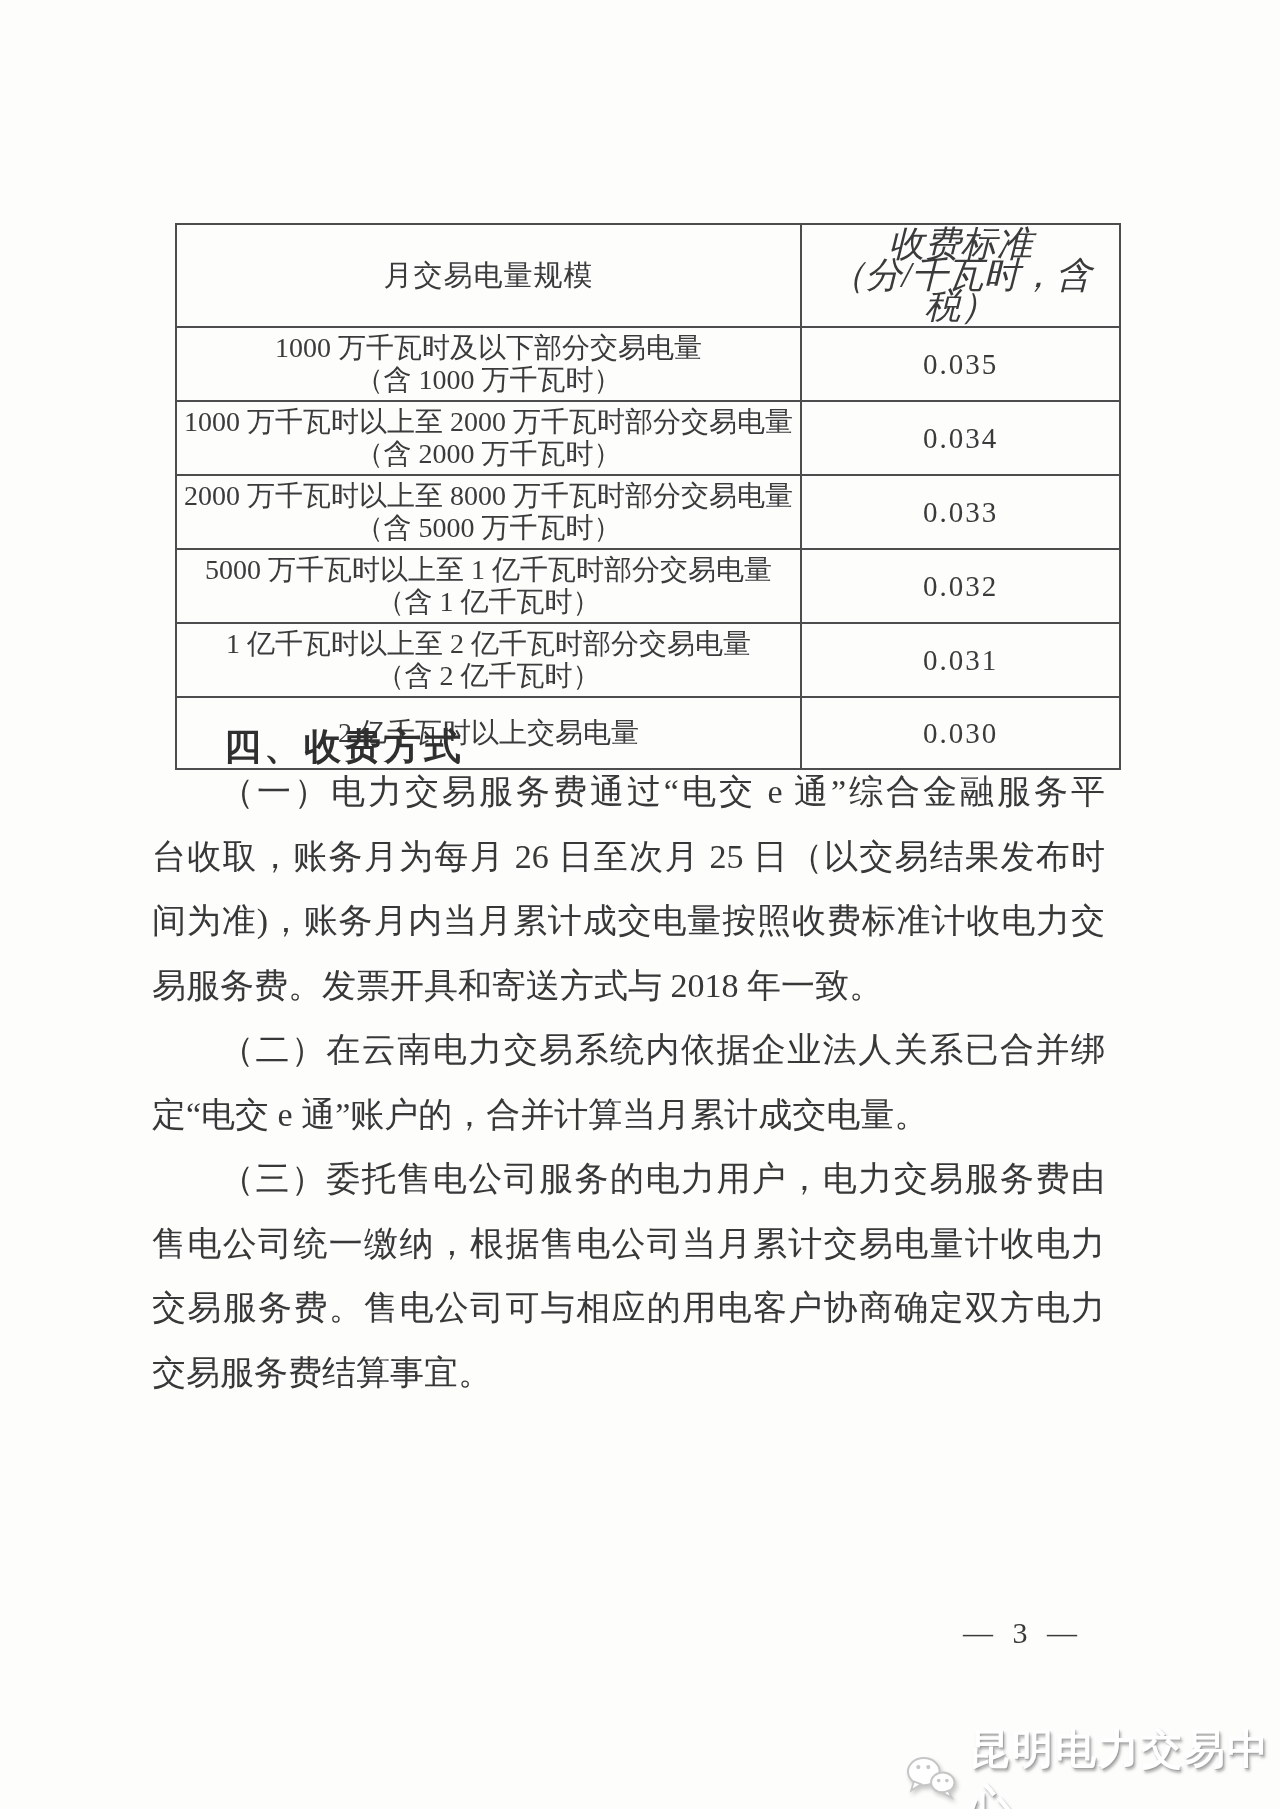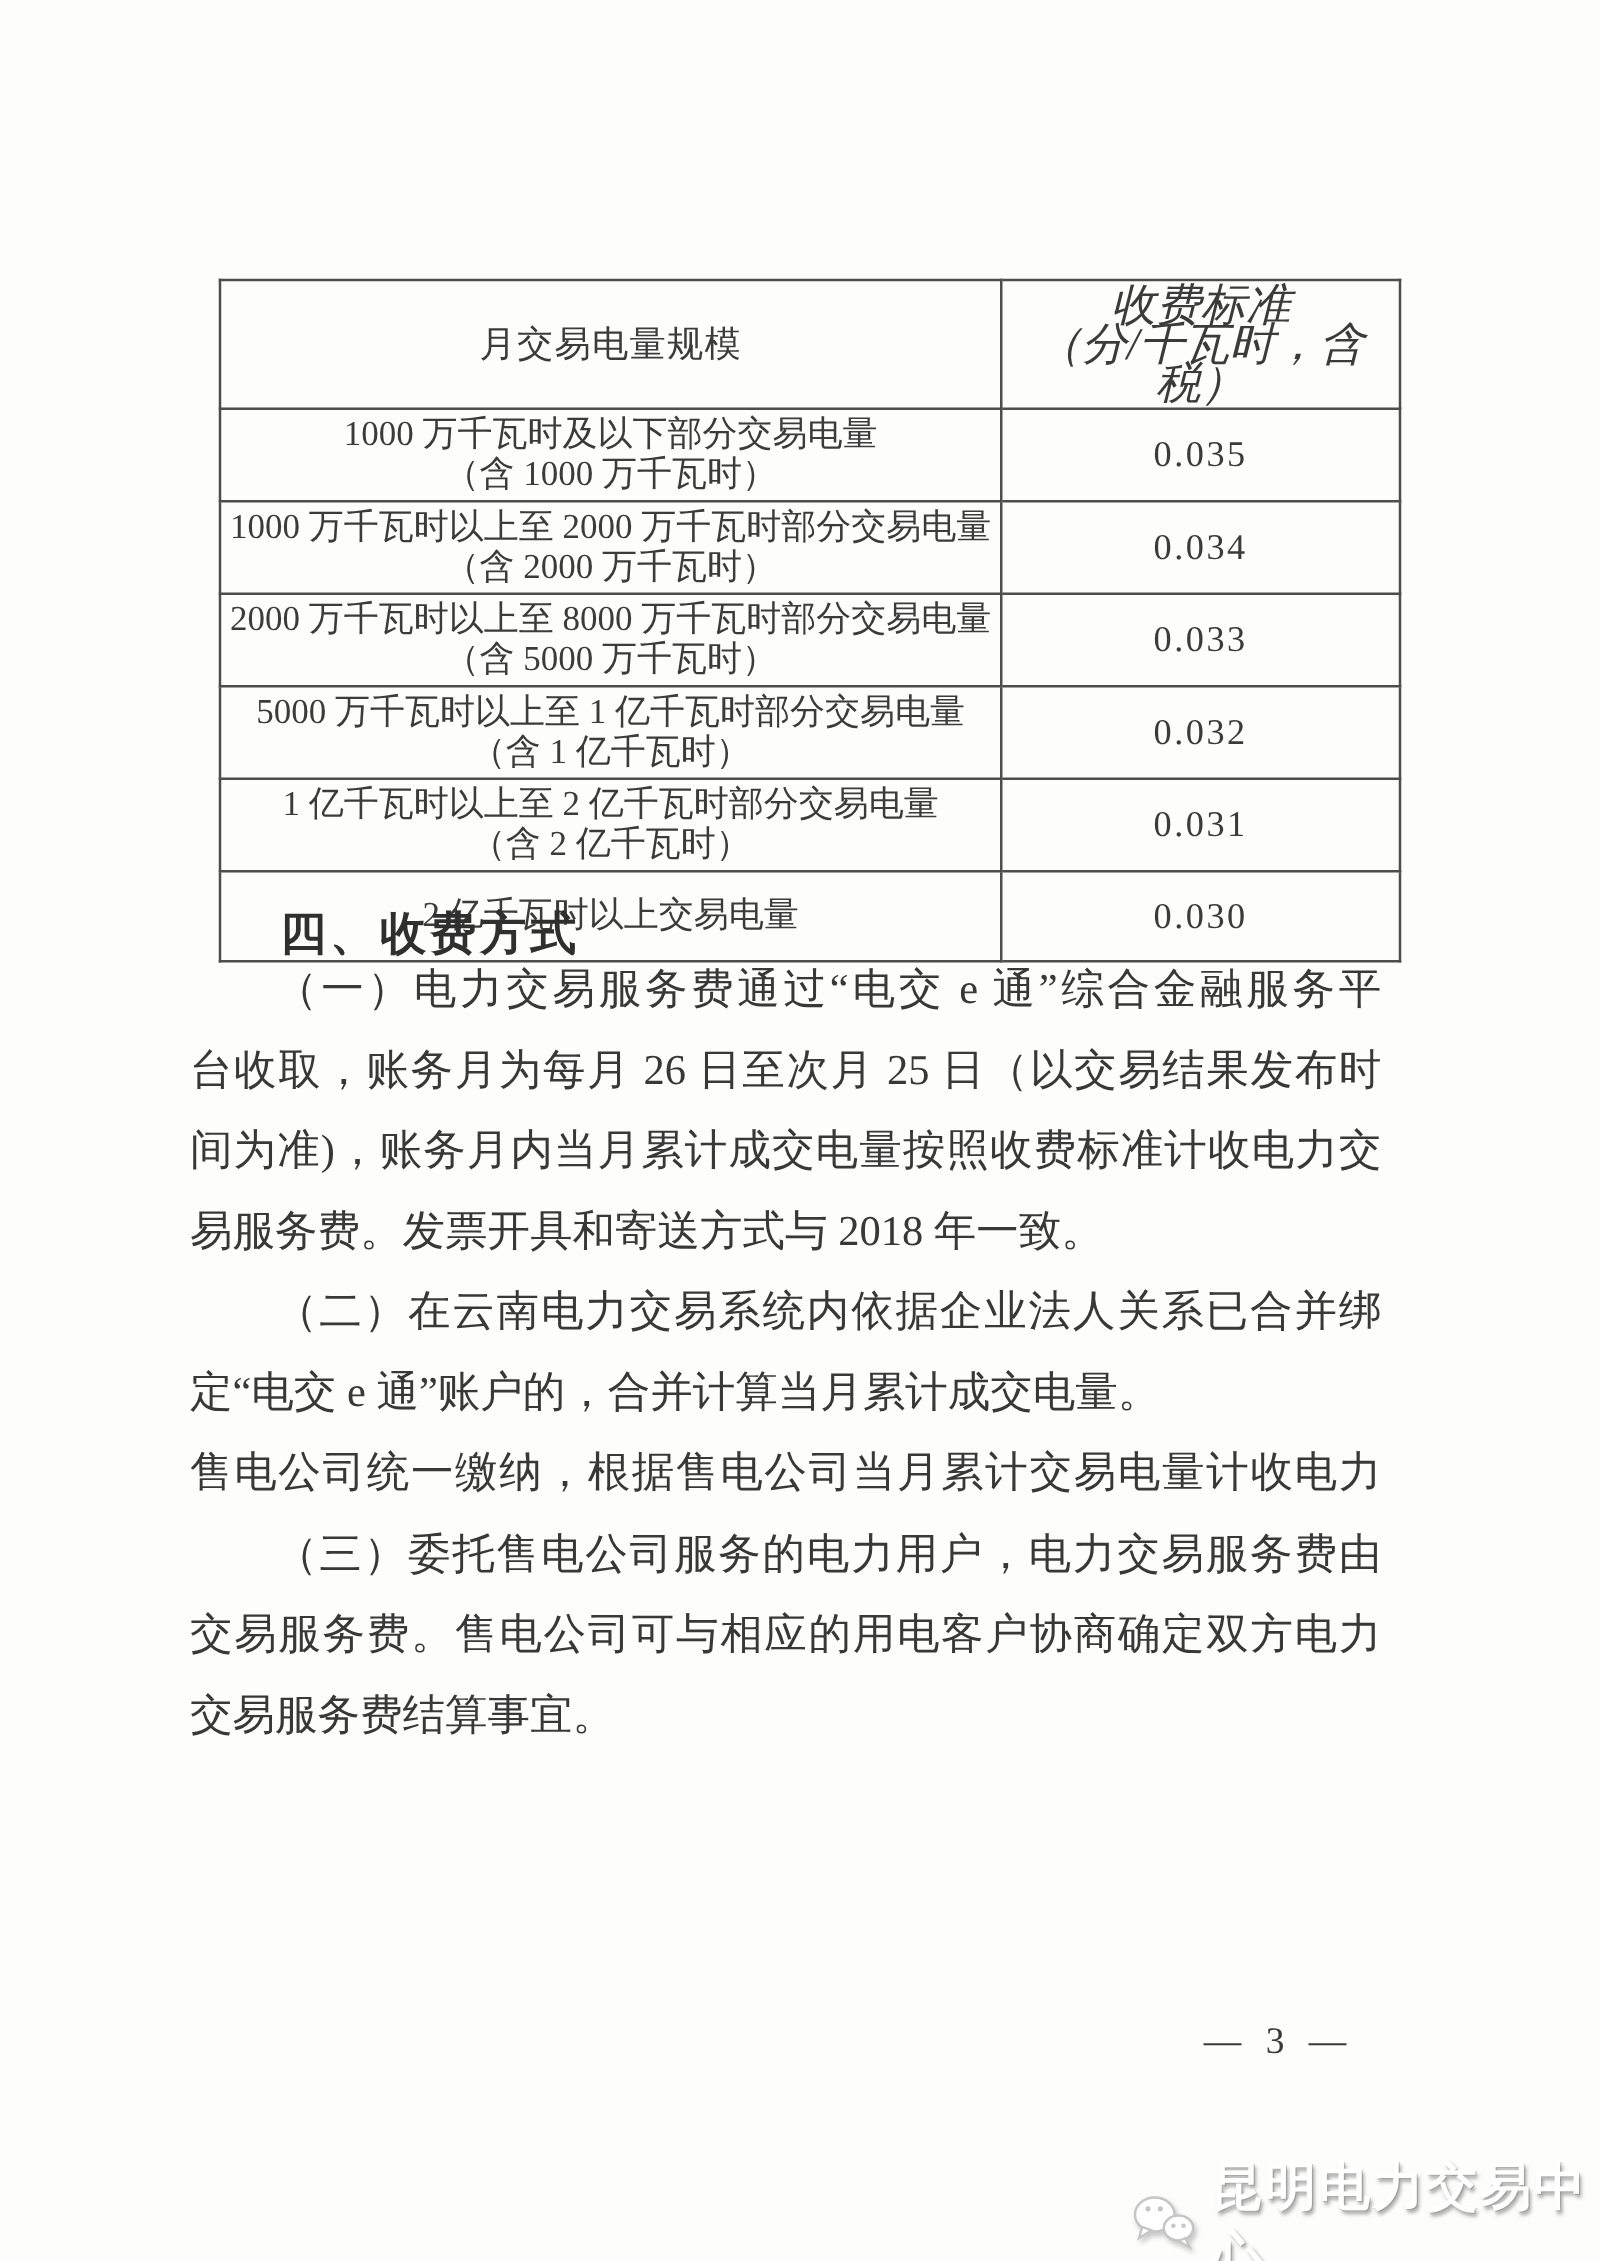--- a/index.html
+++ b/index.html
@@ -165,22 +165,22 @@
         <div class="para-line first justify">（一）电力交易服务费通过“电交 e 通”综合金融服务平</div>
         <div class="para-line justify">台收取，账务月为每月 26 日至次月 25 日（以交易结果发布时</div>
         <div class="para-line justify">间为准)，账务月内当月累计成交电量按照收费标准计收电力交</div>
         <div class="para-line last">易服务费。发票开具和寄送方式与 2018 年一致。</div>
       </div>
       <div class="paragraph">
         <div class="para-line first justify">（二）在云南电力交易系统内依据企业法人关系已合并绑</div>
         <div class="para-line last">定“电交 e 通”账户的，合并计算当月累计成交电量。</div>
       </div>
       <div class="paragraph">
+        <div class="para-line first justify">（三）委托售电公司服务的电力用户，电力交易服务费由</div>
         <div class="para-line justify">售电公司统一缴纳，根据售电公司当月累计交易电量计收电力</div>
-        <div class="para-line first justify">（三）委托售电公司服务的电力用户，电力交易服务费由</div>
         <div class="para-line justify">交易服务费。售电公司可与相应的用电客户协商确定双方电力</div>
         <div class="para-line last">交易服务费结算事宜。</div>
       </div>
     </div>
 
   <div class="page-number">— 3 —</div>
 
   <div class="footer-brand">
     <svg class="wechat-icon-svg" width="62" height="54" viewBox="0 0 62 54">
       <ellipse cx="23" cy="21" rx="17.5" ry="15" fill="#ffffff" stroke="#c6c6c6" stroke-width="2.2"></ellipse>

